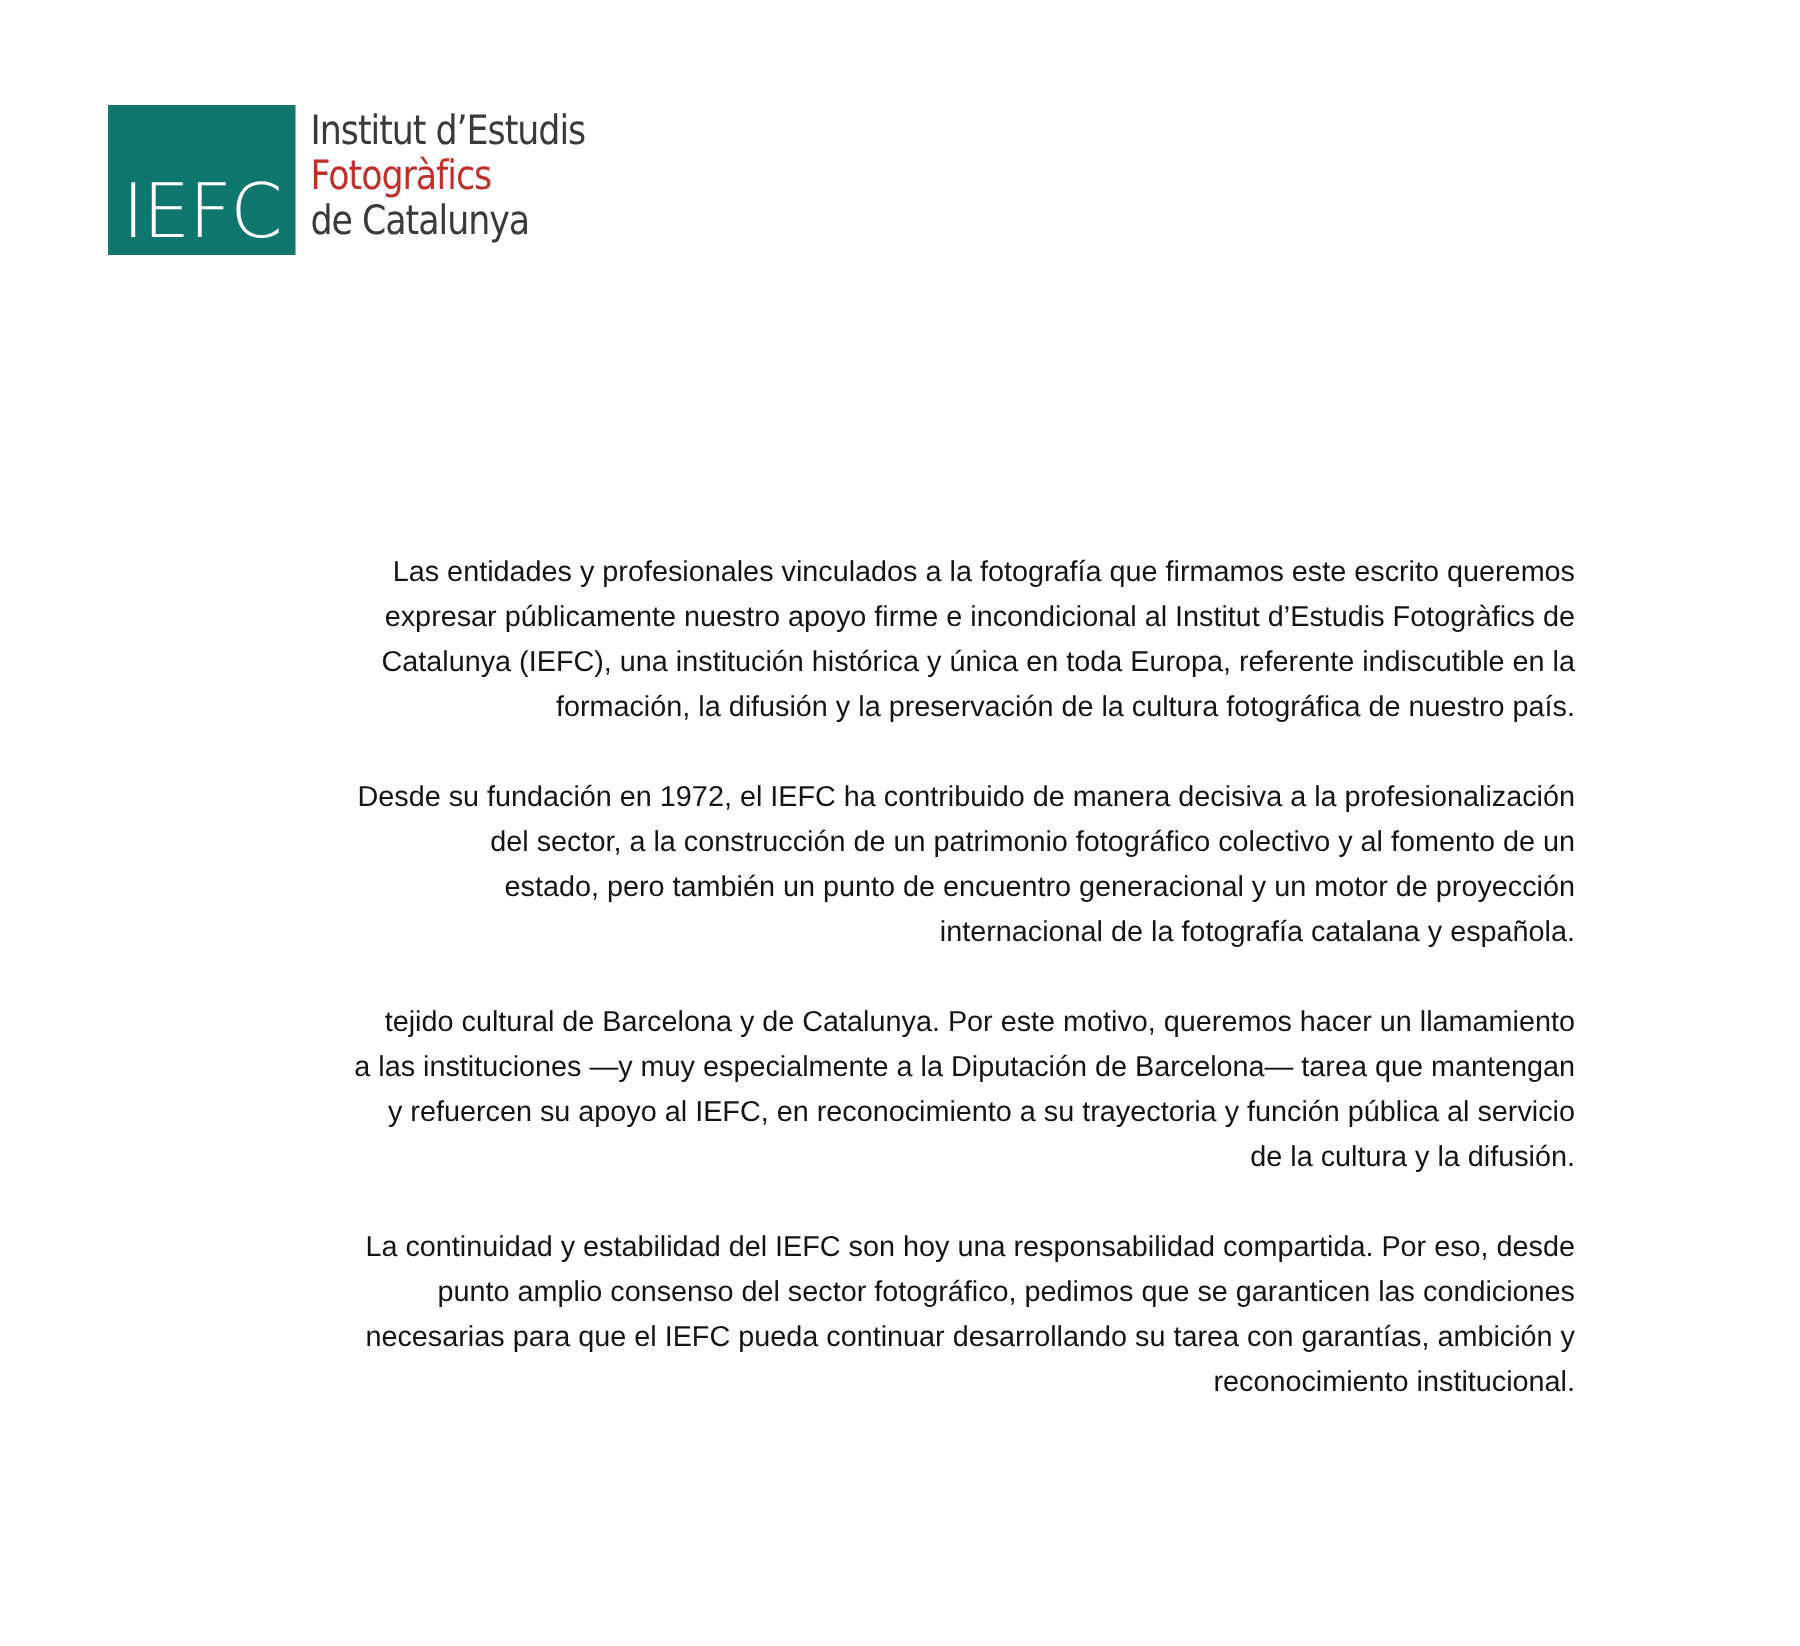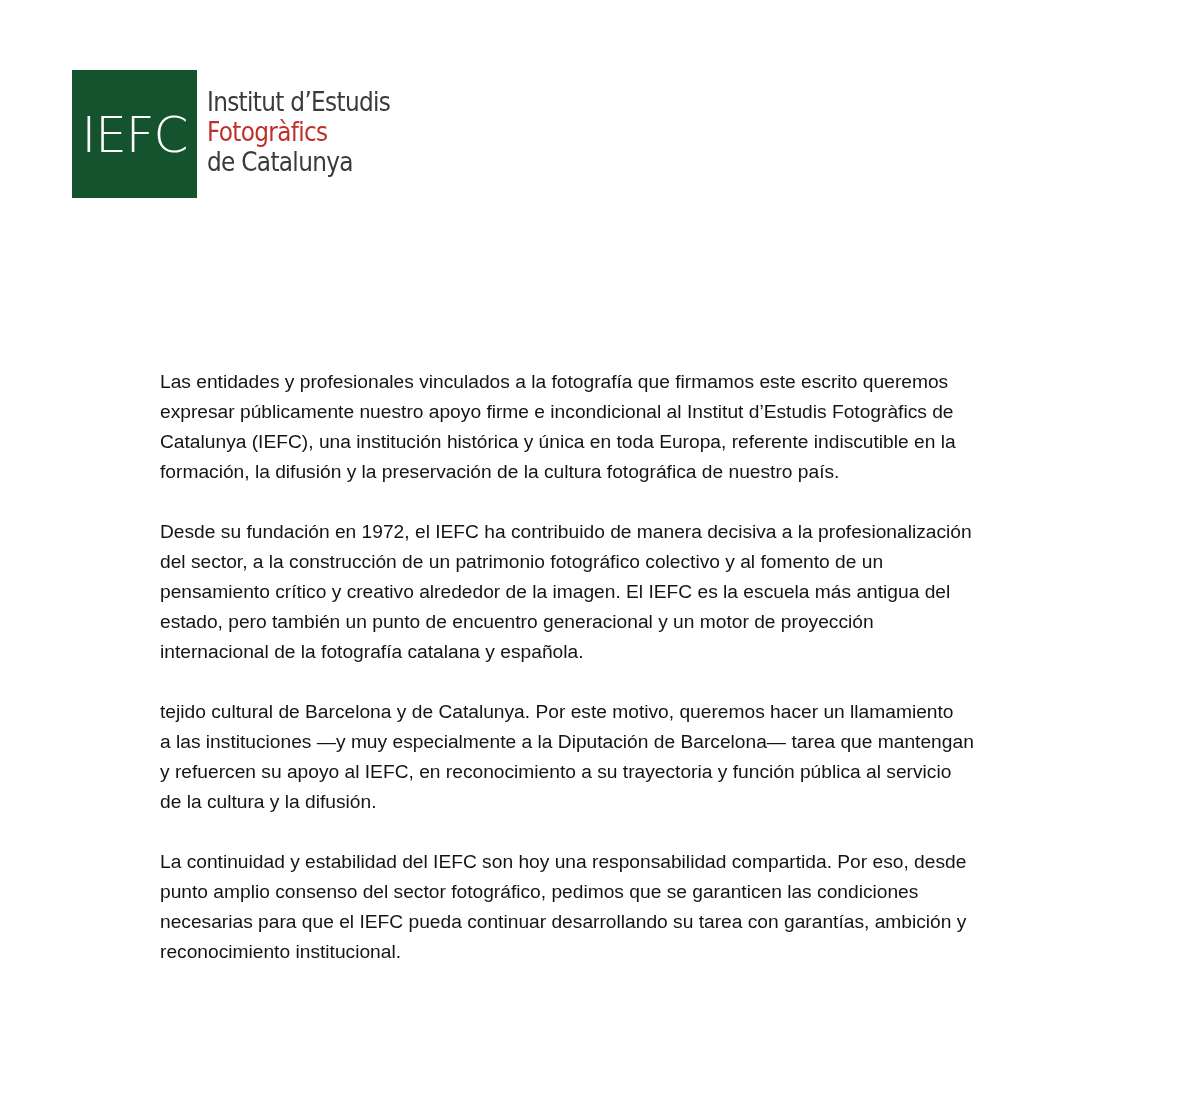--- a/index.html
+++ b/index.html
@@ -17,24 +17,24 @@
     }
     .logo {
       position: absolute;
       left: 72px;
       top: 70px;
       display: flex;
       align-items: center;
     }
     .logo-mark {
       width: 125px;
-      height: 128px;
-      background: #14532d;
+      height: 100px;
+      background: #0f766e;
       display: flex;
-      align-items: center;
+      align-items: flex-end;
       justify-content: center;
       color: #ffffff;
       font-family: "DejaVu Sans", sans-serif;
       font-weight: 300;
       font-size: 50px;
       letter-spacing: -1px;
       box-sizing: border-box;
       padding-top: 2px;
     }
     .logo-text {
@@ -62,20 +62,21 @@
       font-size: 19.2px;
       line-height: 30px;
       color: #141414;
     }
     .letter p {
       margin: 0 0 30px 0;
     }
     .letter .line {
       display: block;
       white-space: nowrap;
+      text-align: right;
     }
   </style>
 </head>
 <body>
 
 <div class="logo">
   <div class="logo-mark">
     <span>IEFC</span>
   </div>
   <div class="logo-text">
@@ -88,21 +89,20 @@
 <div class="letter">
   <p>
     <span class="line">Las entidades y profesionales vinculados a la fotografía que firmamos este escrito queremos</span>
     <span class="line">expresar públicamente nuestro apoyo firme e incondicional al Institut d’Estudis Fotogràfics de</span>
     <span class="line">Catalunya (IEFC), una institución histórica y única en toda Europa, referente indiscutible en la</span>
     <span class="line">formación, la difusión y la preservación de la cultura fotográfica de nuestro país.</span>
   </p>
   <p>
     <span class="line">Desde su fundación en 1972, el IEFC ha contribuido de manera decisiva a la profesionalización</span>
     <span class="line">del sector, a la construcción de un patrimonio fotográfico colectivo y al fomento de un</span>
-    <span class="line">pensamiento crítico y creativo alrededor de la imagen. El IEFC es la escuela más antigua del</span>
     <span class="line">estado, pero también un punto de encuentro generacional y un motor de proyección</span>
     <span class="line">internacional de la fotografía catalana y española.</span>
   </p>
   <p>
     <span class="line">tejido cultural de Barcelona y de Catalunya. Por este motivo, queremos hacer un llamamiento</span>
     <span class="line">a las instituciones —y muy especialmente a la Diputación de Barcelona— tarea que mantengan</span>
     <span class="line">y refuercen su apoyo al IEFC, en reconocimiento a su trayectoria y función pública al servicio</span>
     <span class="line">de la cultura y la difusión.</span>
   </p>
   <p>

